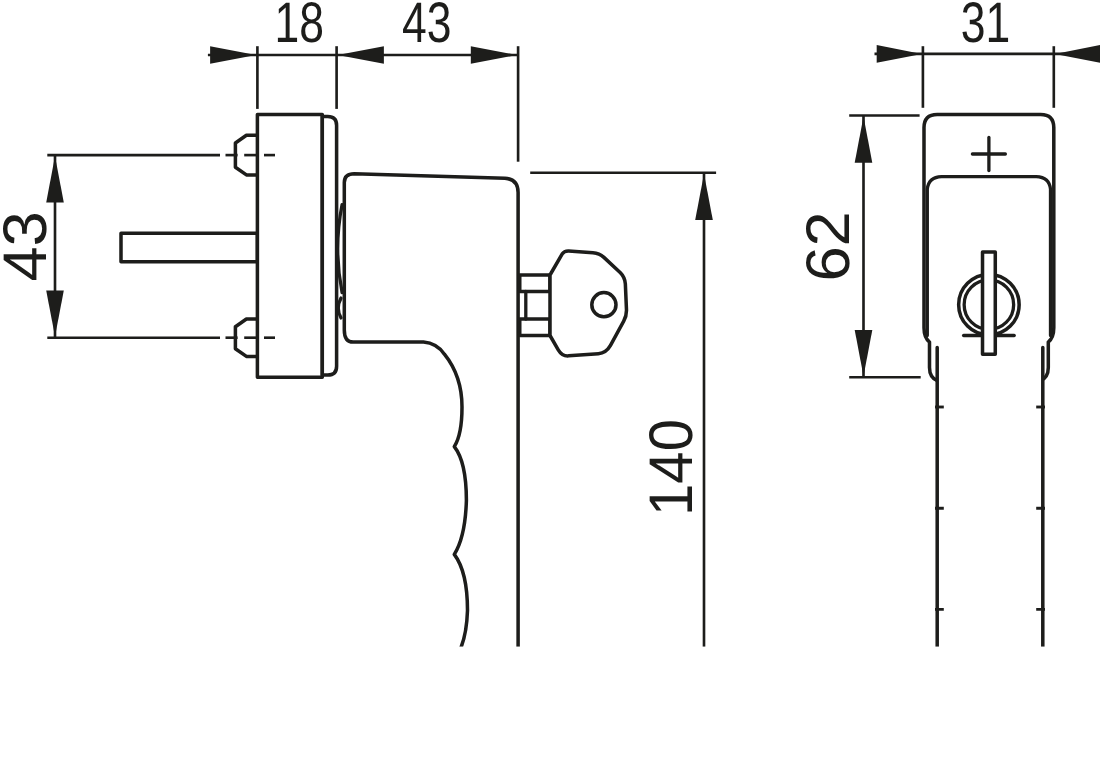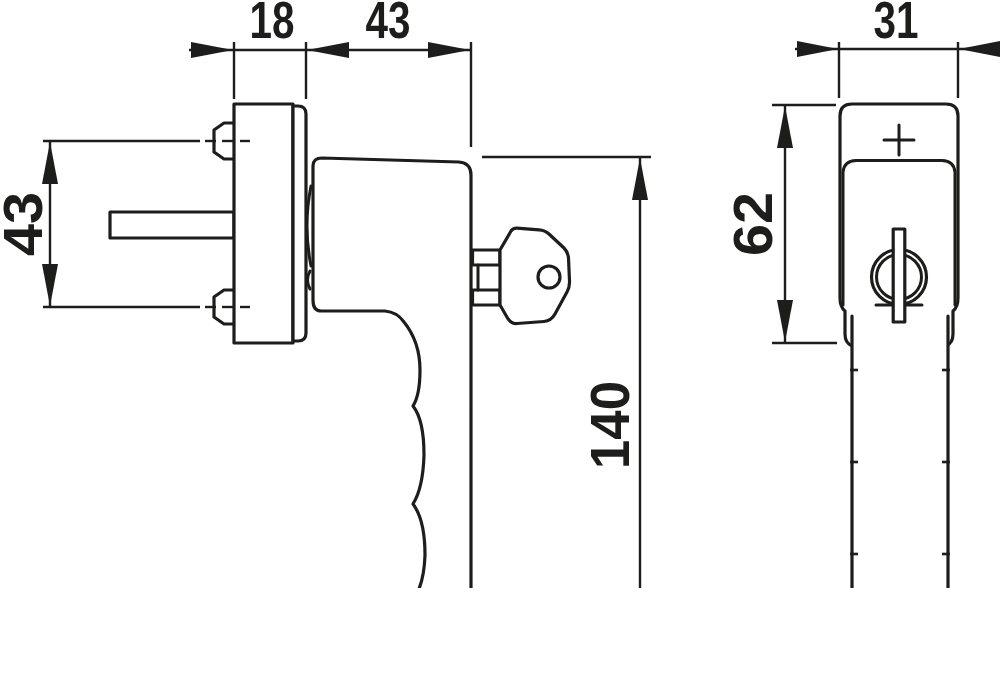--- a/index.html
+++ b/index.html
@@ -1,17 +1,17 @@
 <!DOCTYPE html>
 <html style="--line: #1d1d1b; --bg: #ffffff;"><head>
 <meta charset="utf-8">
 <style>
   :root { --line: #1d1d1b; --bg: #ffffff; }
   html, body { margin: 0; padding: 0; background: var(--bg); }
-  .stage { width: 1000px; height: 588px; position: relative; background: var(--bg); overflow: hidden; font-weight: bold; }
+  .stage { width: 1000px; height: 588px; position: relative; background: var(--bg); overflow: hidden; }
   svg { display: block; }
   .part  { fill: #ffffff; stroke: var(--line); stroke-width: 3.2; stroke-linejoin: round; stroke-linecap: round; }
   .pline { fill: none;    stroke: var(--line); stroke-width: 3;   stroke-linejoin: round; stroke-linecap: round; }
   .dim   { fill: none;    stroke: var(--line); stroke-width: 2.4; stroke-linecap: butt; }
   .cline { fill: none;    stroke: var(--line); stroke-width: 2.4; stroke-linecap: butt; }
   .arrow { fill: var(--line); stroke: none; }
   .tick  { fill: none; stroke: var(--line); stroke-width: 2.6; }
   .dimtext { font-family: "Liberation Sans", sans-serif; font-size: 52px; fill: var(--line); }
   .dimtext-rot { font-family: "Liberation Sans", sans-serif; font-size: 56px; fill: var(--line); }
 </style>

